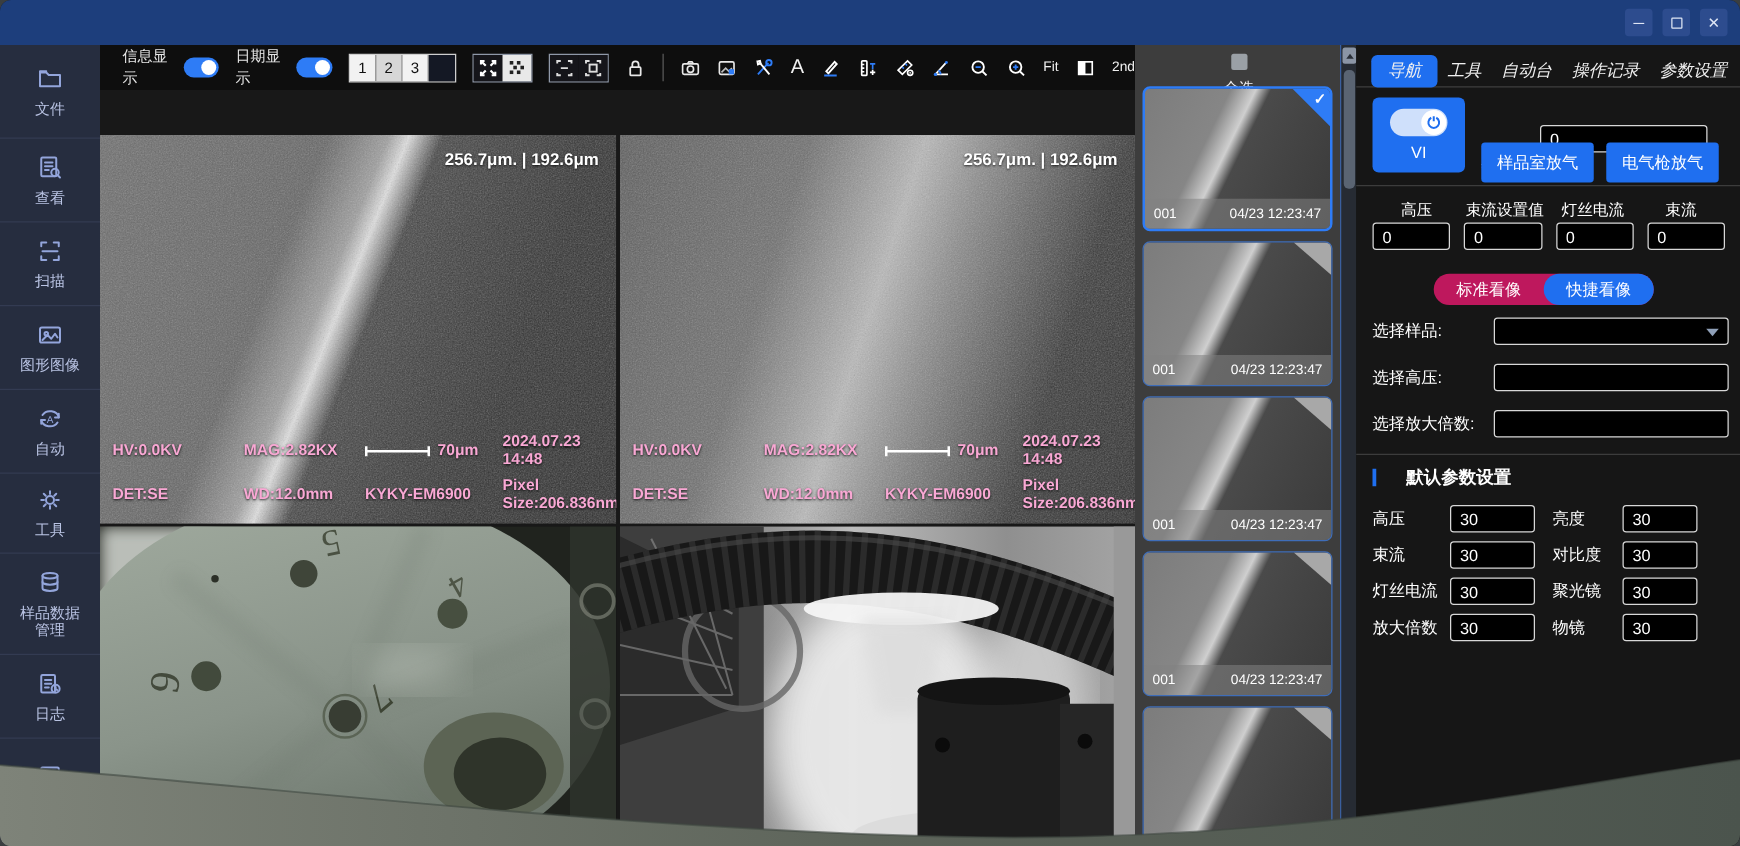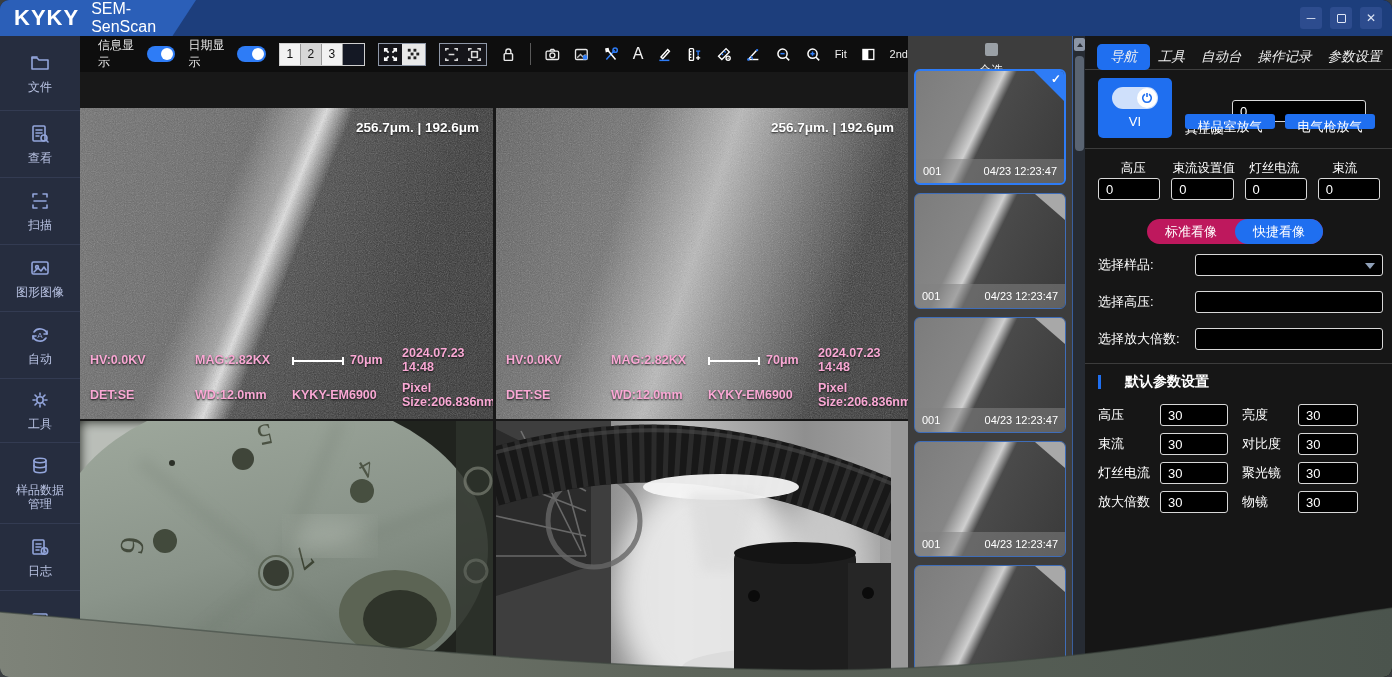--- a/index.html
+++ b/index.html
@@ -99,21 +99,21 @@
   .vi-toggle { width:46px; height:22px; border-radius:11px; background:#cfe0fb; position:relative; }
   .vi-knob { position:absolute; right:1px; top:1px; width:20px; height:20px; border-radius:50%; background:#fff;
     display:flex; align-items:center; justify-content:center; }
   .vi-lbl { color:#fff; font-size:13px; }
   .vac-row { position:absolute; left:100px; top:48px; display:flex; align-items:center; gap:8px; }
   .vac-row .lbl { font-size:13px;margin-top:36px; }
   .tinput { background:#000; border:1px solid #d8d8d8; border-radius:3px; color:#fff; font-size:13px;
     padding:2px 7px; height:22px; font-family:"Liberation Sans",sans-serif; }
   .vent-row { position:absolute; left:100px; top:78px; display:flex; gap:10px; }
   .blue-btn { background:#1f6ff0; color:#fff; border:none; border-radius:3px; font-size:13px; padding:4px 12px;
-    height:15px; cursor:pointer; font-family:"Liberation Sans",sans-serif; white-space:nowrap; }
+    height:32px; cursor:pointer; font-family:"Liberation Sans",sans-serif; white-space:nowrap; }
   .hr { position:absolute; left:0; right:0; height:1px; background:#3c3c3c; }
   .readout-labels { position:absolute; left:13px; right:12px; top:124px; display:grid;
     grid-template-columns:1fr 1fr 1fr 1fr; text-align:center; font-size:12.5px; }
   .readout-inputs { position:absolute; left:13px; right:12px; top:142px; display:grid;
     grid-template-columns:1fr 1fr 1fr 1fr; gap:11px; }
   .readout-inputs input { width:100%; }
   .seg { position:absolute; left:62px; top:183px; display:flex; background:#be185d; border-radius:13px; height:25px; }
   .seg-btn { color:#fff; font-size:13px; padding:4px 18px; cursor:pointer; border-radius:13px; white-space:nowrap; }
   .seg-btn.active { background:#1f6ff0; }
   .sel-row { position:absolute; left:13px; display:flex; align-items:center; }
@@ -163,24 +163,20 @@
       </linearGradient>
       <linearGradient id="swooshGrad" x1="0" y1="0" x2="1" y2="0">
         <stop offset="0" stop-color="#7e8379"></stop>
           <stop offset="0.5" stop-color="#5d645a"></stop>
           <stop offset="1" stop-color="#4b544d"></stop>
       </linearGradient>
     </defs>
   </svg>
 
   <div class="titlebar">
-    <div class="logo-wedge">
-      <span class="logo">KYKY</span>
-      <span class="apptitle">SEM-SenScan</span>
-    </div>
     <div class="winbtns">
       <div class="winbtn">
           <span>─</span>
         </div>
       <div class="winbtn">
           <span class="maxbox"></span>
         </div>
       <div class="winbtn">
           <span>✕</span>
         </div>

